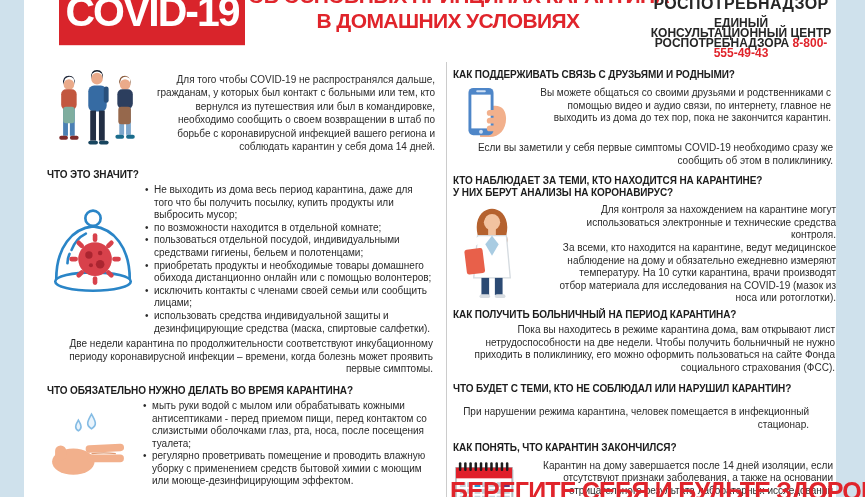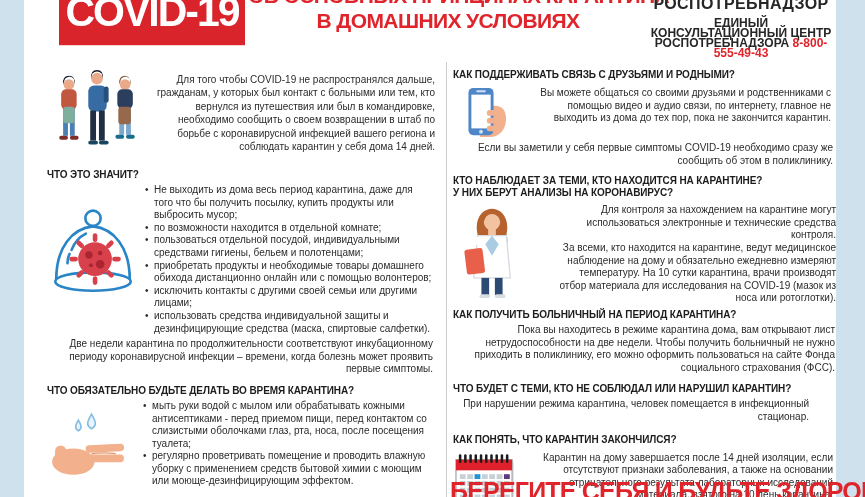--- a/index.html
+++ b/index.html
@@ -59,21 +59,21 @@
   .r-h2{margin-top:5px;}
   .r-p2{margin-top:3px;width:380px;}
   .r-h3{margin-top:8px;}
   .r3-row{margin-top:3px;}
   .r3-row .fig{width:82px;}
   .r3-row .texts{width:296px;margin-left:22px;margin-top:2px;}
   .r3-row .texts p{margin:0 0 0 0;}
   .r-h4{margin-top:4px;}
   .r-p4{margin-top:3px;width:382px;}
   .r-h5{margin-top:9px;}
-  .r-p5{margin-top:3px;width:356px;}
+  .r-p5{margin-top:11px;width:356px;}
   .r-h6{margin-top:10px;}
   .r6-row{margin-top:4px;}
   .r6-row .fig{width:66px;}
   .r6-row .body-text{width:306px;margin-left:8px;margin-top:2px;}
   .footer{
     position:absolute;left:450px;top:477px;width:388px;text-align:center;
     color:#e0242b;font-weight:bold;font-size:25px;letter-spacing:-0.8px;white-space:nowrap;
   }
   svg{display:block;}
 </style>
@@ -157,28 +157,28 @@
           <circle cx="52" cy="57" r="4.2" fill="#aa2530"></circle>
           <circle cx="52" cy="46" r="2.2" fill="#aa2530"></circle>
           <circle cx="43" cy="58" r="2" fill="#aa2530"></circle>
         </svg>
       </div>
       <div class="bullets">
         <div class="bullet">Не выходить из дома весь период карантина, даже для того что бы получить посылку, купить продукты или выбросить мусор;</div>
         <div class="bullet">по возможности находится в отдельной комнате;</div>
         <div class="bullet">пользоваться отдельной посудой, индивидуальными средствами гигиены, бельем и полотенцами;</div>
         <div class="bullet">приобретать продукты и необходимые товары домашнего обихода дистанционно онлайн или с помощью волонтеров;</div>
-        <div class="bullet">исключить контакты с другими своей семьи или другими лицами;</div>
+        <div class="bullet">исключить контакты с членами своей семьи или сообщить лицами;</div>
         <div class="bullet">использовать средства индивидуальной защиты и дезинфицирующие средства (маска, спиртовые салфетки).</div>
       </div>
     </div>
 
     <div class="body-text p-s2">Две недели карантина по продолжительности соответствуют инкубационному периоду коронавирусной инфекции – времени, когда болезнь может проявить первые симптомы.</div>
 
-    <div class="heading h-s3">ЧТО ОБЯЗАТЕЛЬНО БУДЬТЕ ДЕЛАТЬ ВО ВРЕМЯ КАРАНТИНА?</div>
+    <div class="heading h-s3">ЧТО ОБЯЗАТЕЛЬНО НУЖНО ДЕЛАТЬ ВО ВРЕМЯ КАРАНТИНА?</div>
     <div class="row s3-row">
       <div class="fig">
         <svg viewBox="0 0 85 68" width="86" height="69">
           <path d="M44,2 C48,9 50,13 44,16.5 C38,13 40,9 44,2 Z" fill="#eaf4fc" stroke="#85bce4" stroke-width="1.6"></path>
           <path d="M31,8 C34,13 35,16 31,18.5 C27,16 28,13 31,8 Z" fill="#eaf4fc" stroke="#85bce4" stroke-width="1.6"></path>
           <g fill="#f2b08c">
             <ellipse cx="26" cy="49" rx="21" ry="13"></ellipse>
             <rect x="38" y="33" width="38" height="7.5" rx="3.7" transform="rotate(-3 38 33)"></rect>
             <rect x="40" y="42" width="36" height="7.5" rx="3.7"></rect>
             <rect x="8" y="33" width="11" height="15" rx="5.5"></rect>

